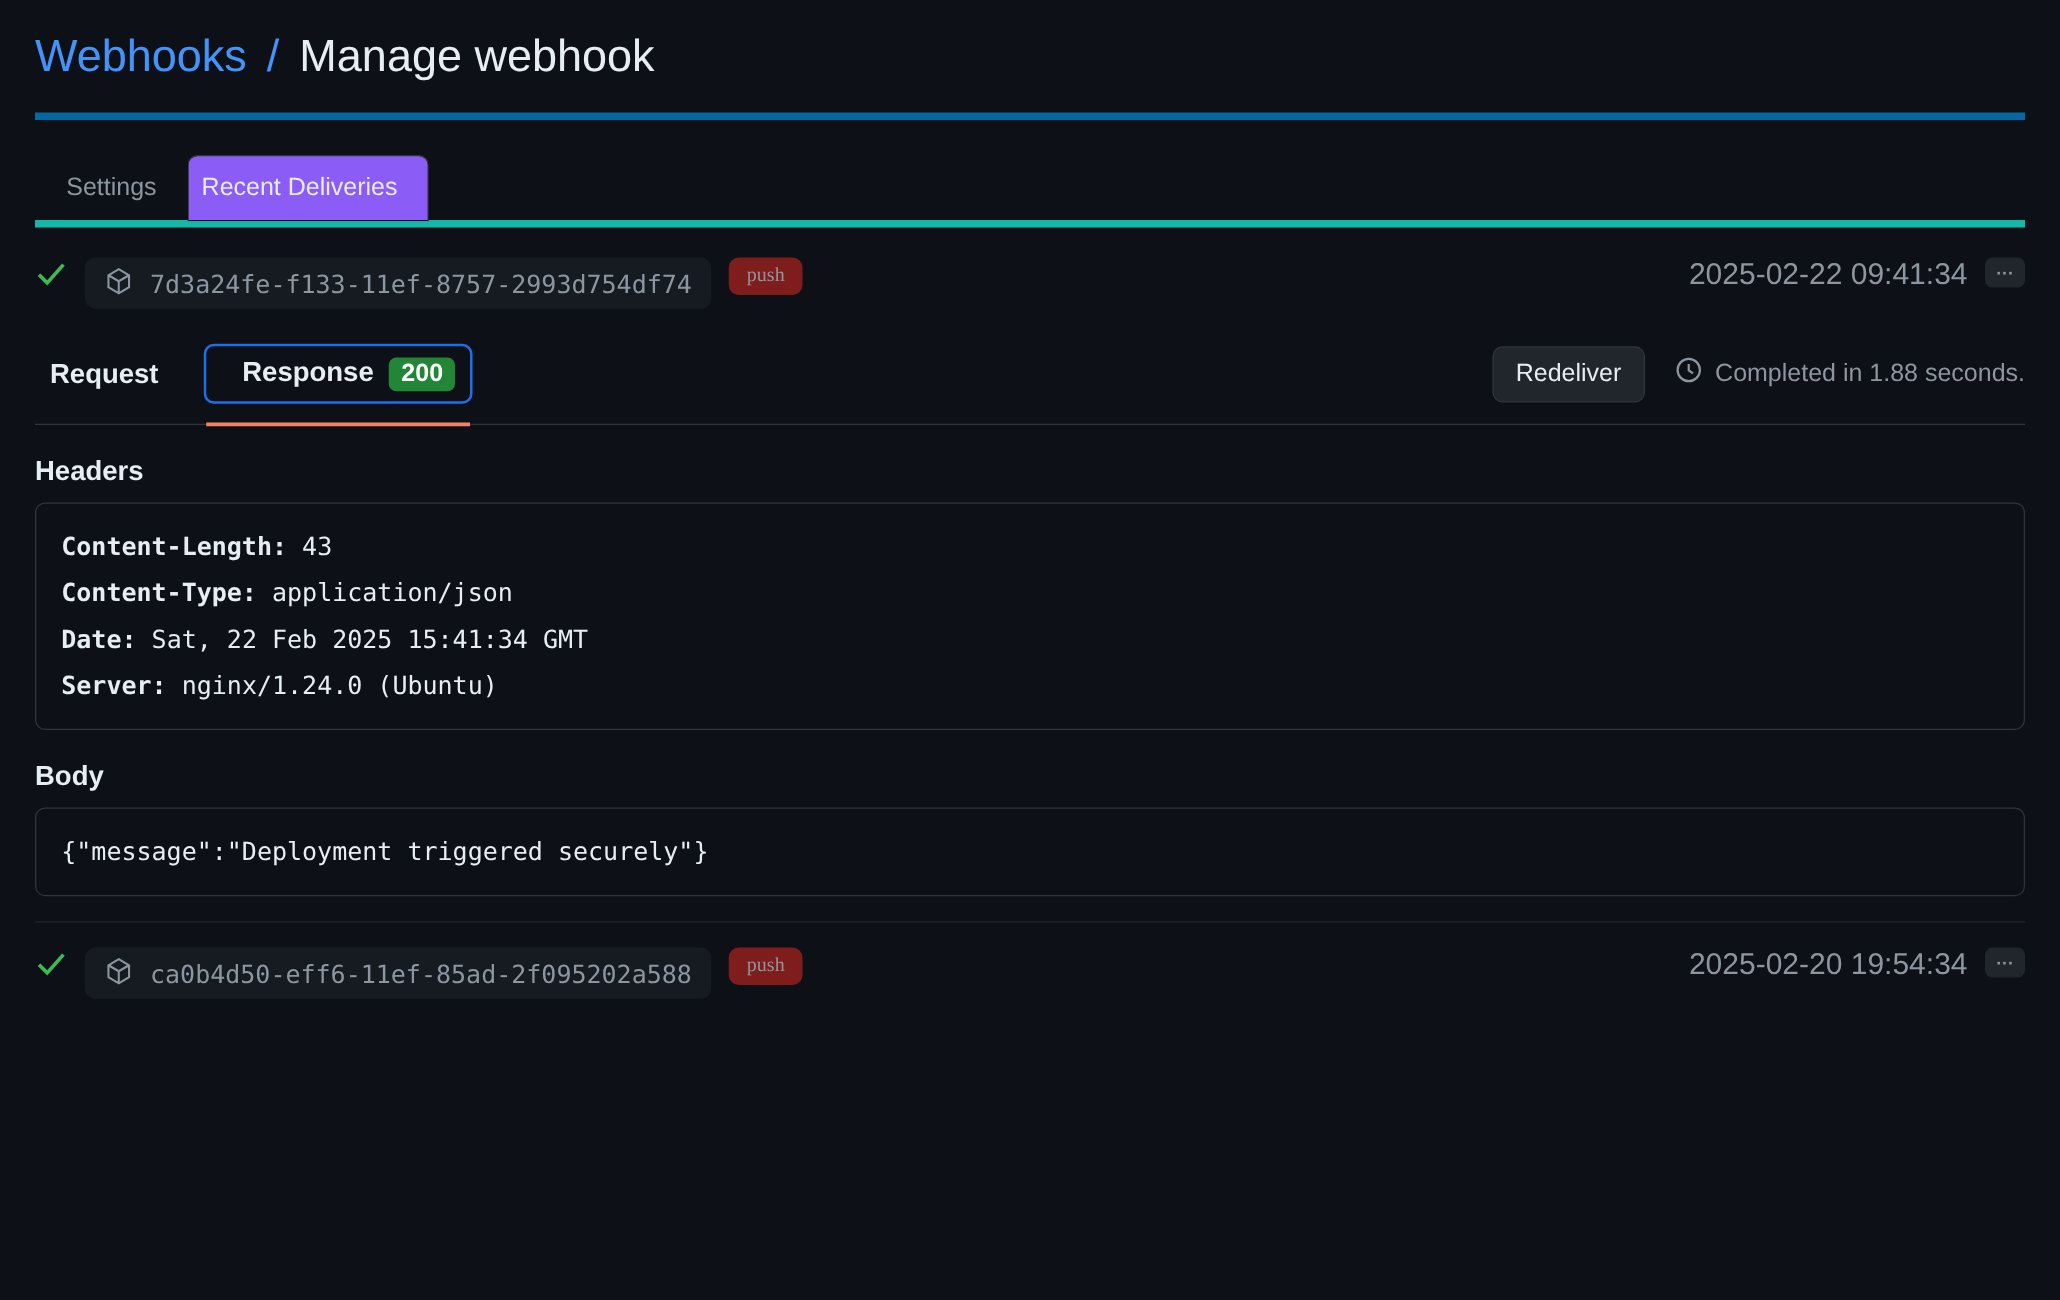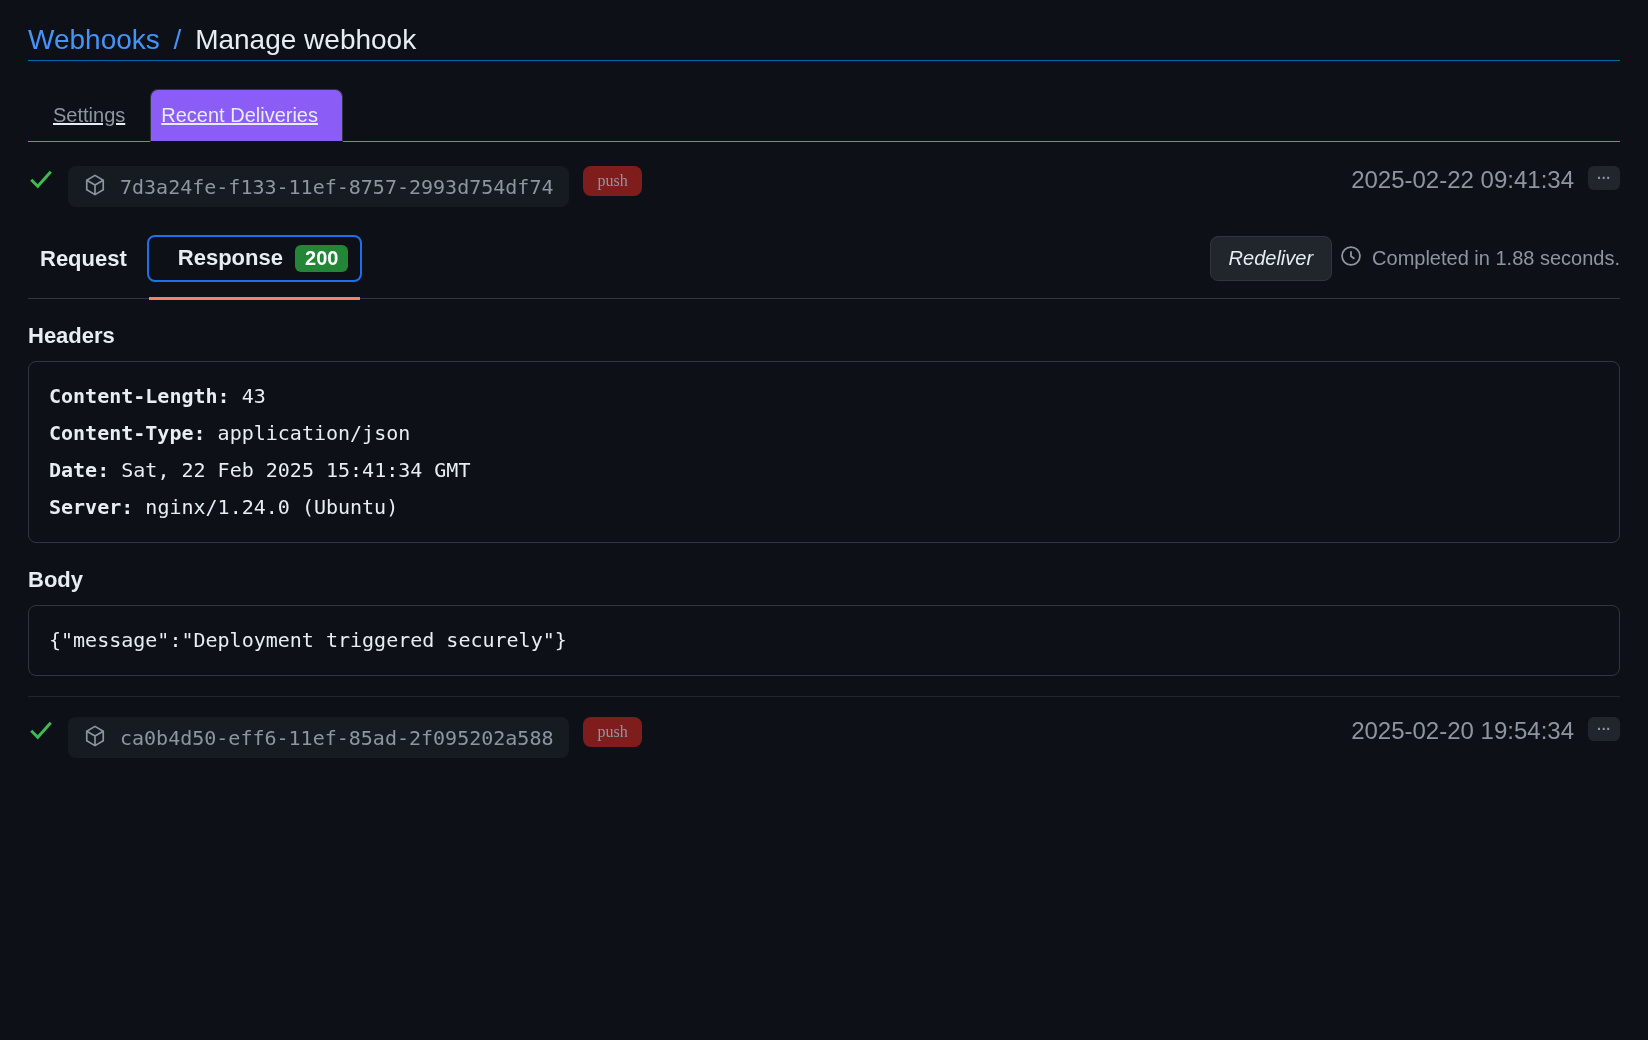--- a/index.html
+++ b/index.html
@@ -5,36 +5,35 @@
   * { box-sizing: border-box; margin: 0; padding: 0; }
   body {
     background: #0d1117;
     color: #e6edf3;
     font-family: -apple-system, BlinkMacSystemFont, "Segoe UI", Helvetica, Arial, sans-serif;
     font-size: 14px;
     padding: 24px 28px;
     width: 1648px;
   }
   .breadcrumb {
-    font-size: 28px;
+    font-size: 36px;
     font-weight: 400;
-    padding-bottom: 4px;
-    border-bottom: 1px solid #0369a1;
+    padding-bottom: 24px;
+    border-bottom: 6px solid #0369a1;
   }
   .breadcrumb a {
     color: #4493f8;
     text-decoration: none;
   }
   .breadcrumb .sep { color: #4493f8; padding: 0 6px; }
   .breadcrumb .current { color: #e6edf3; }
   .tabs {
     display: flex;
     margin-top: 28px;
-    border-bottom: 1px solid #14b8a6;
-    text-decoration: underline;
+    border-bottom: 6px solid #14b8a6;
   }
   .tab {
     padding: 14px 24px;
     font-size: 20px;
     color: #8d96a0;
     cursor: pointer;
     border: 1px solid transparent;
     border-bottom: none;
   }
   .tab.active {
@@ -88,21 +87,21 @@
     border-radius: 6px;
     width: 32px; height: 24px;
     display: flex; align-items: center; justify-content: center;
     color: #8d96a0;
     font-weight: bold;
     cursor: pointer;
   }
   .subtabs-row {
     display: flex;
     align-items: center;
-    gap: 8px;
+    gap: 24px;
     margin-top: 28px;
     border-bottom: 1px solid #30363d;
     padding-bottom: 16px;
   }
   .subtab {
     font-size: 22px;
     font-weight: 600;
     color: #e6edf3;
     cursor: pointer;
     position: relative;
@@ -133,21 +132,20 @@
   }
   .redeliver-btn {
     background: #21262d;
     border: 1px solid #30363d;
     color: #e6edf3;
     font-size: 20px;
     font-weight: 500;
     padding: 10px 18px;
     border-radius: 8px;
     cursor: pointer;
-    font-style: italic;
   }
   .completed {
     display: flex;
     align-items: center;
     gap: 10px;
     font-size: 20px;
     color: #8d96a0;
   }
   .section-title {
     font-size: 22px;

